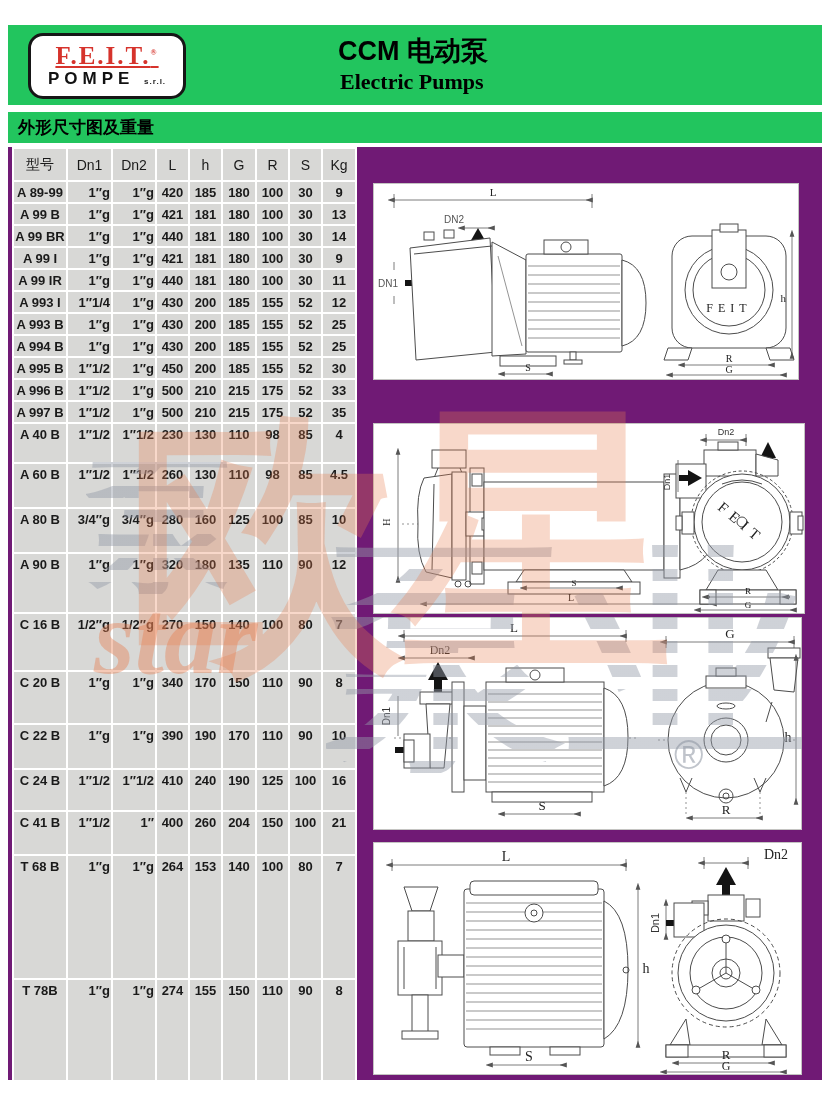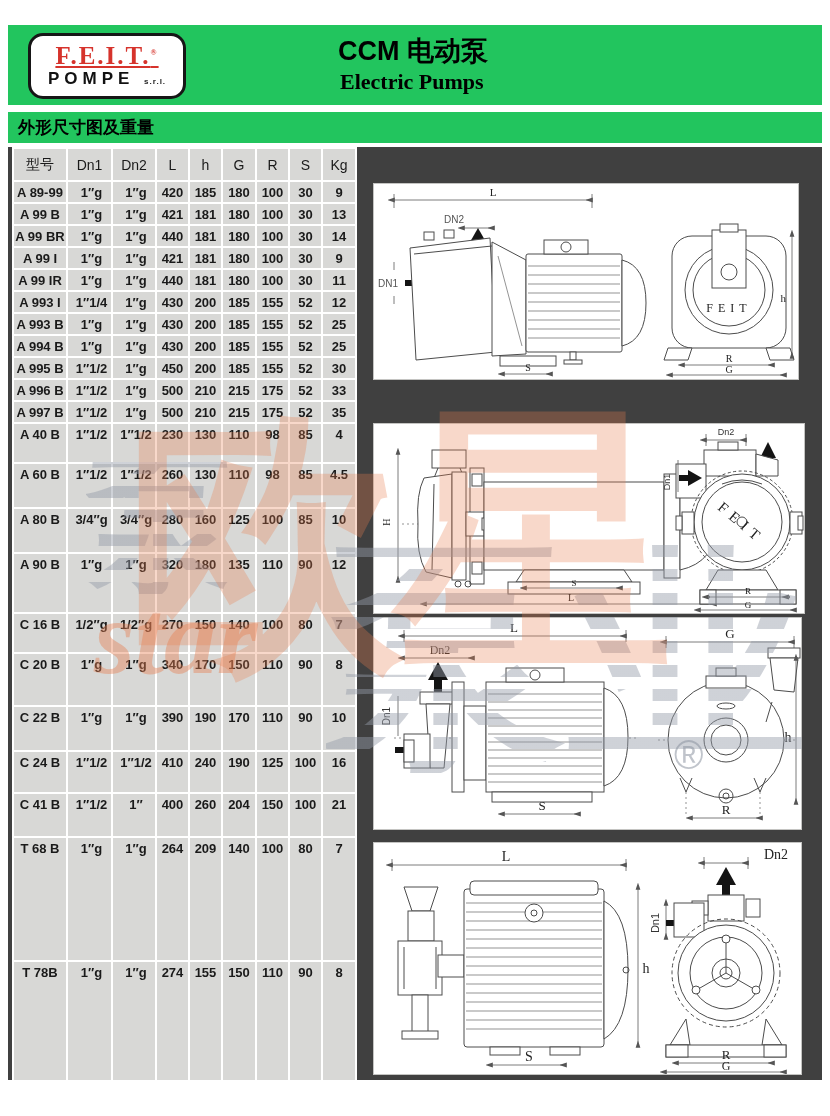--- a/index.html
+++ b/index.html
@@ -2,21 +2,21 @@
 <html><head>
 <meta charset="utf-8">
 <style>
   html,body{margin:0;padding:0;}
   body{width:830px;height:1116px;position:relative;background:#fff;
        font-family:"Liberation Sans",sans-serif;color:#111;overflow:hidden;}
   .band{position:absolute;left:8px;width:814px;background:#22c55e;}
   #band-header{top:25px;height:80px;}
   #band-section{top:112px;height:31px;}
   #content{position:absolute;left:8px;top:147px;width:814px;height:933px;
-           background:#404040;overflow:hidden;}
+           background:#701a75;overflow:hidden;}
 
   
   #logo-box{position:absolute;left:20px;top:8px;width:152px;height:60px;background:#fff;
             border:3px solid #161616;border-radius:15px;text-align:center;}
   #logo-feit{margin-top:7px;font-family:"Liberation Serif",serif;font-weight:700;
              font-size:25px;line-height:1;color:#d6332c;letter-spacing:2px;
              text-decoration:underline;text-decoration-thickness:2px;text-underline-offset:2px;}
   #logo-feit sup{font-size:8px;text-decoration:none;}
   #logo-pompe{font-weight:700;font-size:17px;letter-spacing:5px;color:#111;line-height:1.3;}
   #logo-pompe .srl{font-size:8px;letter-spacing:1px;font-weight:700;color:#222;}
@@ -26,27 +26,27 @@
             font-size:22px;font-weight:700;color:#000;}
   #section-title{padding-left:10px;font-size:17px;font-weight:700;line-height:31px;color:#000;}
 
   
   #dim-table{position:absolute;left:4px;top:0;border-collapse:separate;border-spacing:2px;
              background:#fff;table-layout:fixed;z-index:2;}
   #dim-table th,#dim-table td{background:#d8d8d6;overflow:hidden;white-space:nowrap;}
   #dim-table th{font-weight:400;font-size:14px;height:29px;vertical-align:middle;text-align:center;color:#1a1a1a;}
   #dim-table td{font-size:13px;font-weight:700;color:#1a1a1a;vertical-align:top;
                 padding-top:3px;text-align:center;}
-  #dim-table td.c-dn{text-align:center;padding-left:5px;}
+  #dim-table td.c-dn{text-align:right;padding-left:5px;}
   #dim-table tbody tr{height:20px;}
   #dim-table tbody tr:nth-child(12){height:38px;}
   #dim-table tbody tr:nth-child(13){height:43px;}
   #dim-table tbody tr:nth-child(14){height:43px;}
   #dim-table tbody tr:nth-child(15){height:58px;}
-  #dim-table tbody tr:nth-child(16){height:38px;padding-left:39px;}
+  #dim-table tbody tr:nth-child(16){height:56px;padding-left:39px;}
   #dim-table tbody tr:nth-child(17){height:51px;}
   #dim-table tbody tr:nth-child(18){height:43px;}
   #dim-table tbody tr:nth-child(19){height:40px;}
   #dim-table tbody tr:nth-child(20){height:42px;padding-left:16px;}
   #dim-table tbody tr:nth-child(21){height:122px;}
   #dim-table tbody tr:nth-child(22){height:118px;}
 
   
   .panel{position:absolute;background:#fff;border:1px solid #c4c4c2;z-index:1;}
   #p1{left:365px;top:36px;width:424px;height:195px;}
@@ -358,21 +358,21 @@
       <td>150</td>
       <td>100</td>
       <td>21</td>
     </tr>
 
     <tr>
       <td class="c-model">T 68 B</td>
       <td class="c-dn">1″g</td>
       <td class="c-dn">1″g</td>
       <td>264</td>
-      <td>209</td>
+      <td>153</td>
       <td>140</td>
       <td>100</td>
       <td>80</td>
       <td>7</td>
     </tr>
 
     <tr>
       <td class="c-model">T 78B</td>
       <td class="c-dn">1″g</td>
       <td class="c-dn">1″g</td>

